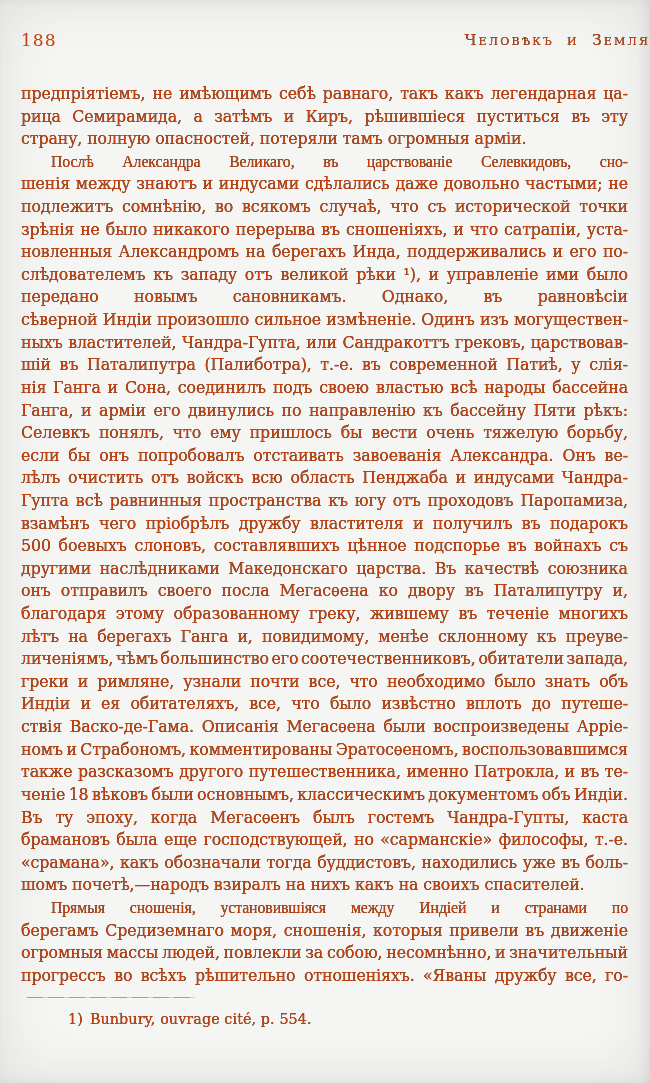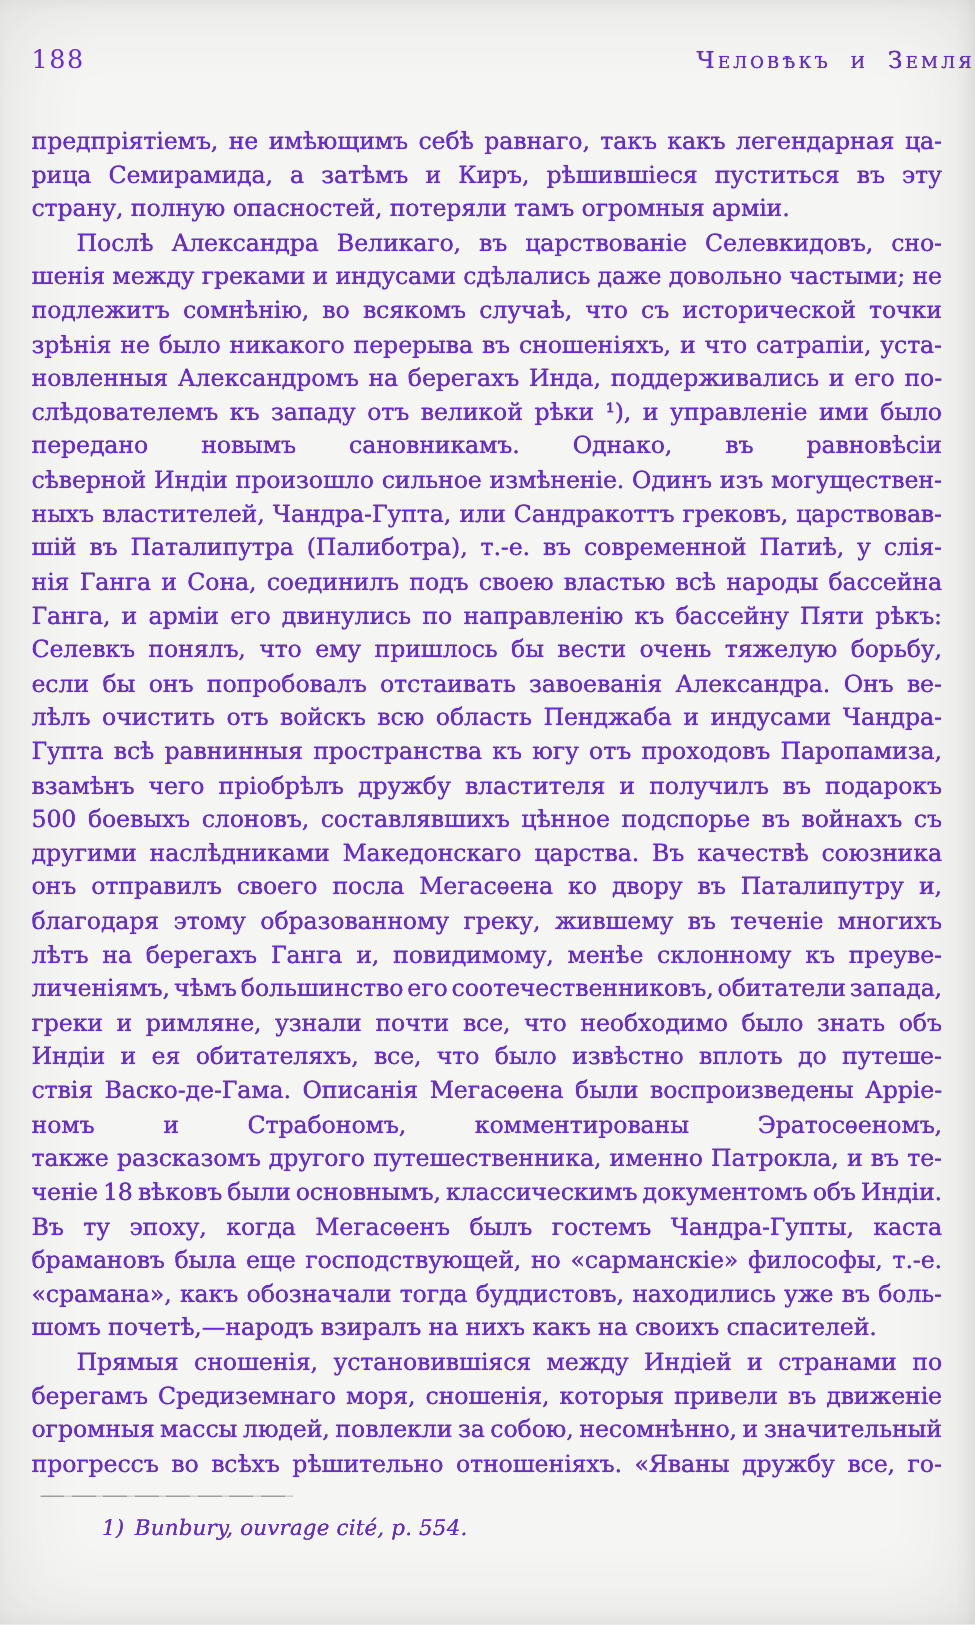--- a/index.html
+++ b/index.html
@@ -7,21 +7,21 @@
     padding: 0;
     background: #e9e9e7;
   }
   .page {
     position: relative;
     width: 650px;
     height: 1083px;
     background: #f5f5f3;
     overflow: hidden;
     font-family: "DejaVu Serif", "Liberation Serif", serif;
-    color: #6d28d9;
+    color: #c2410c;
   }
   .vignette {
     position: absolute;
     inset: 0;
     pointer-events: none;
     box-shadow: inset 0 0 55px rgba(60,60,60,0.12), inset -4px 0 10px rgba(60,60,60,0.08);
   }
   .page-number {
     position: absolute;
     left: 21px;
@@ -55,38 +55,37 @@
     letter-spacing: -0.1px;
     white-space: nowrap;
     overflow: hidden;
     text-shadow: 0 0 0.5px #2f2f2f;
   }
   .line.justified {
     display: flex;
     justify-content: space-between;
     white-space: nowrap;
   }
-  .line.indent { padding-left: 30px; }
+  .line.indent { padding-left: 30px; font-family: Liberation Serif, serif; }
   .footnote-separator {
     position: absolute;
     left: 27px;
     top: 997px;
     width: 168px;
     height: 1px;
     background: repeating-linear-gradient(90deg, #8f8f8d 0px, #8f8f8d 16px, #c9c9c7 16px, #c9c9c7 21px);
     opacity: 0.85;
   }
   .footnote {
     position: absolute;
     left: 68px;
     top: 1011px;
     font-size: 14.3px;
     letter-spacing: 0.1px;
     text-shadow: 0 0 0.4px #333;
-    font-style: italic;
   }
   .footnote .fn-label { margin-right: 7px; }
 </style>
 </head>
 <body>
 
 <div class="page">
   <div class="vignette"></div>
 
   <div class="page-number">188</div>
@@ -126,21 +125,21 @@
           <span>Александра</span>
           <span>Великаго,</span>
           <span>въ</span>
           <span>царствованіе</span>
           <span>Селевкидовъ,</span>
           <span>сно-</span>
         </div>
         <div class="line justified">
           <span>шенія</span>
           <span>между</span>
-          <span>греками</span>
+          <span>знаютъ</span>
           <span>и</span>
           <span>индусами</span>
           <span>сдѣлались</span>
           <span>даже</span>
           <span>довольно</span>
           <span>частыми;</span>
           <span>не</span>
         </div>
         <div class="line justified">
           <span>подлежитъ</span>
@@ -409,20 +408,21 @@
           <span>были</span>
           <span>воспроизведены</span>
           <span>Арріе-</span>
         </div>
         <div class="line justified">
           <span>номъ</span>
           <span>и</span>
           <span>Страбономъ,</span>
           <span>комментированы</span>
           <span>Эратосѳеномъ,</span>
+          <span>воспользовавшимся</span>
         </div>
         <div class="line justified">
           <span>также</span>
           <span>разсказомъ</span>
           <span>другого</span>
           <span>путешественника,</span>
           <span>именно</span>
           <span>Патрокла,</span>
           <span>и</span>
           <span>въ</span>

